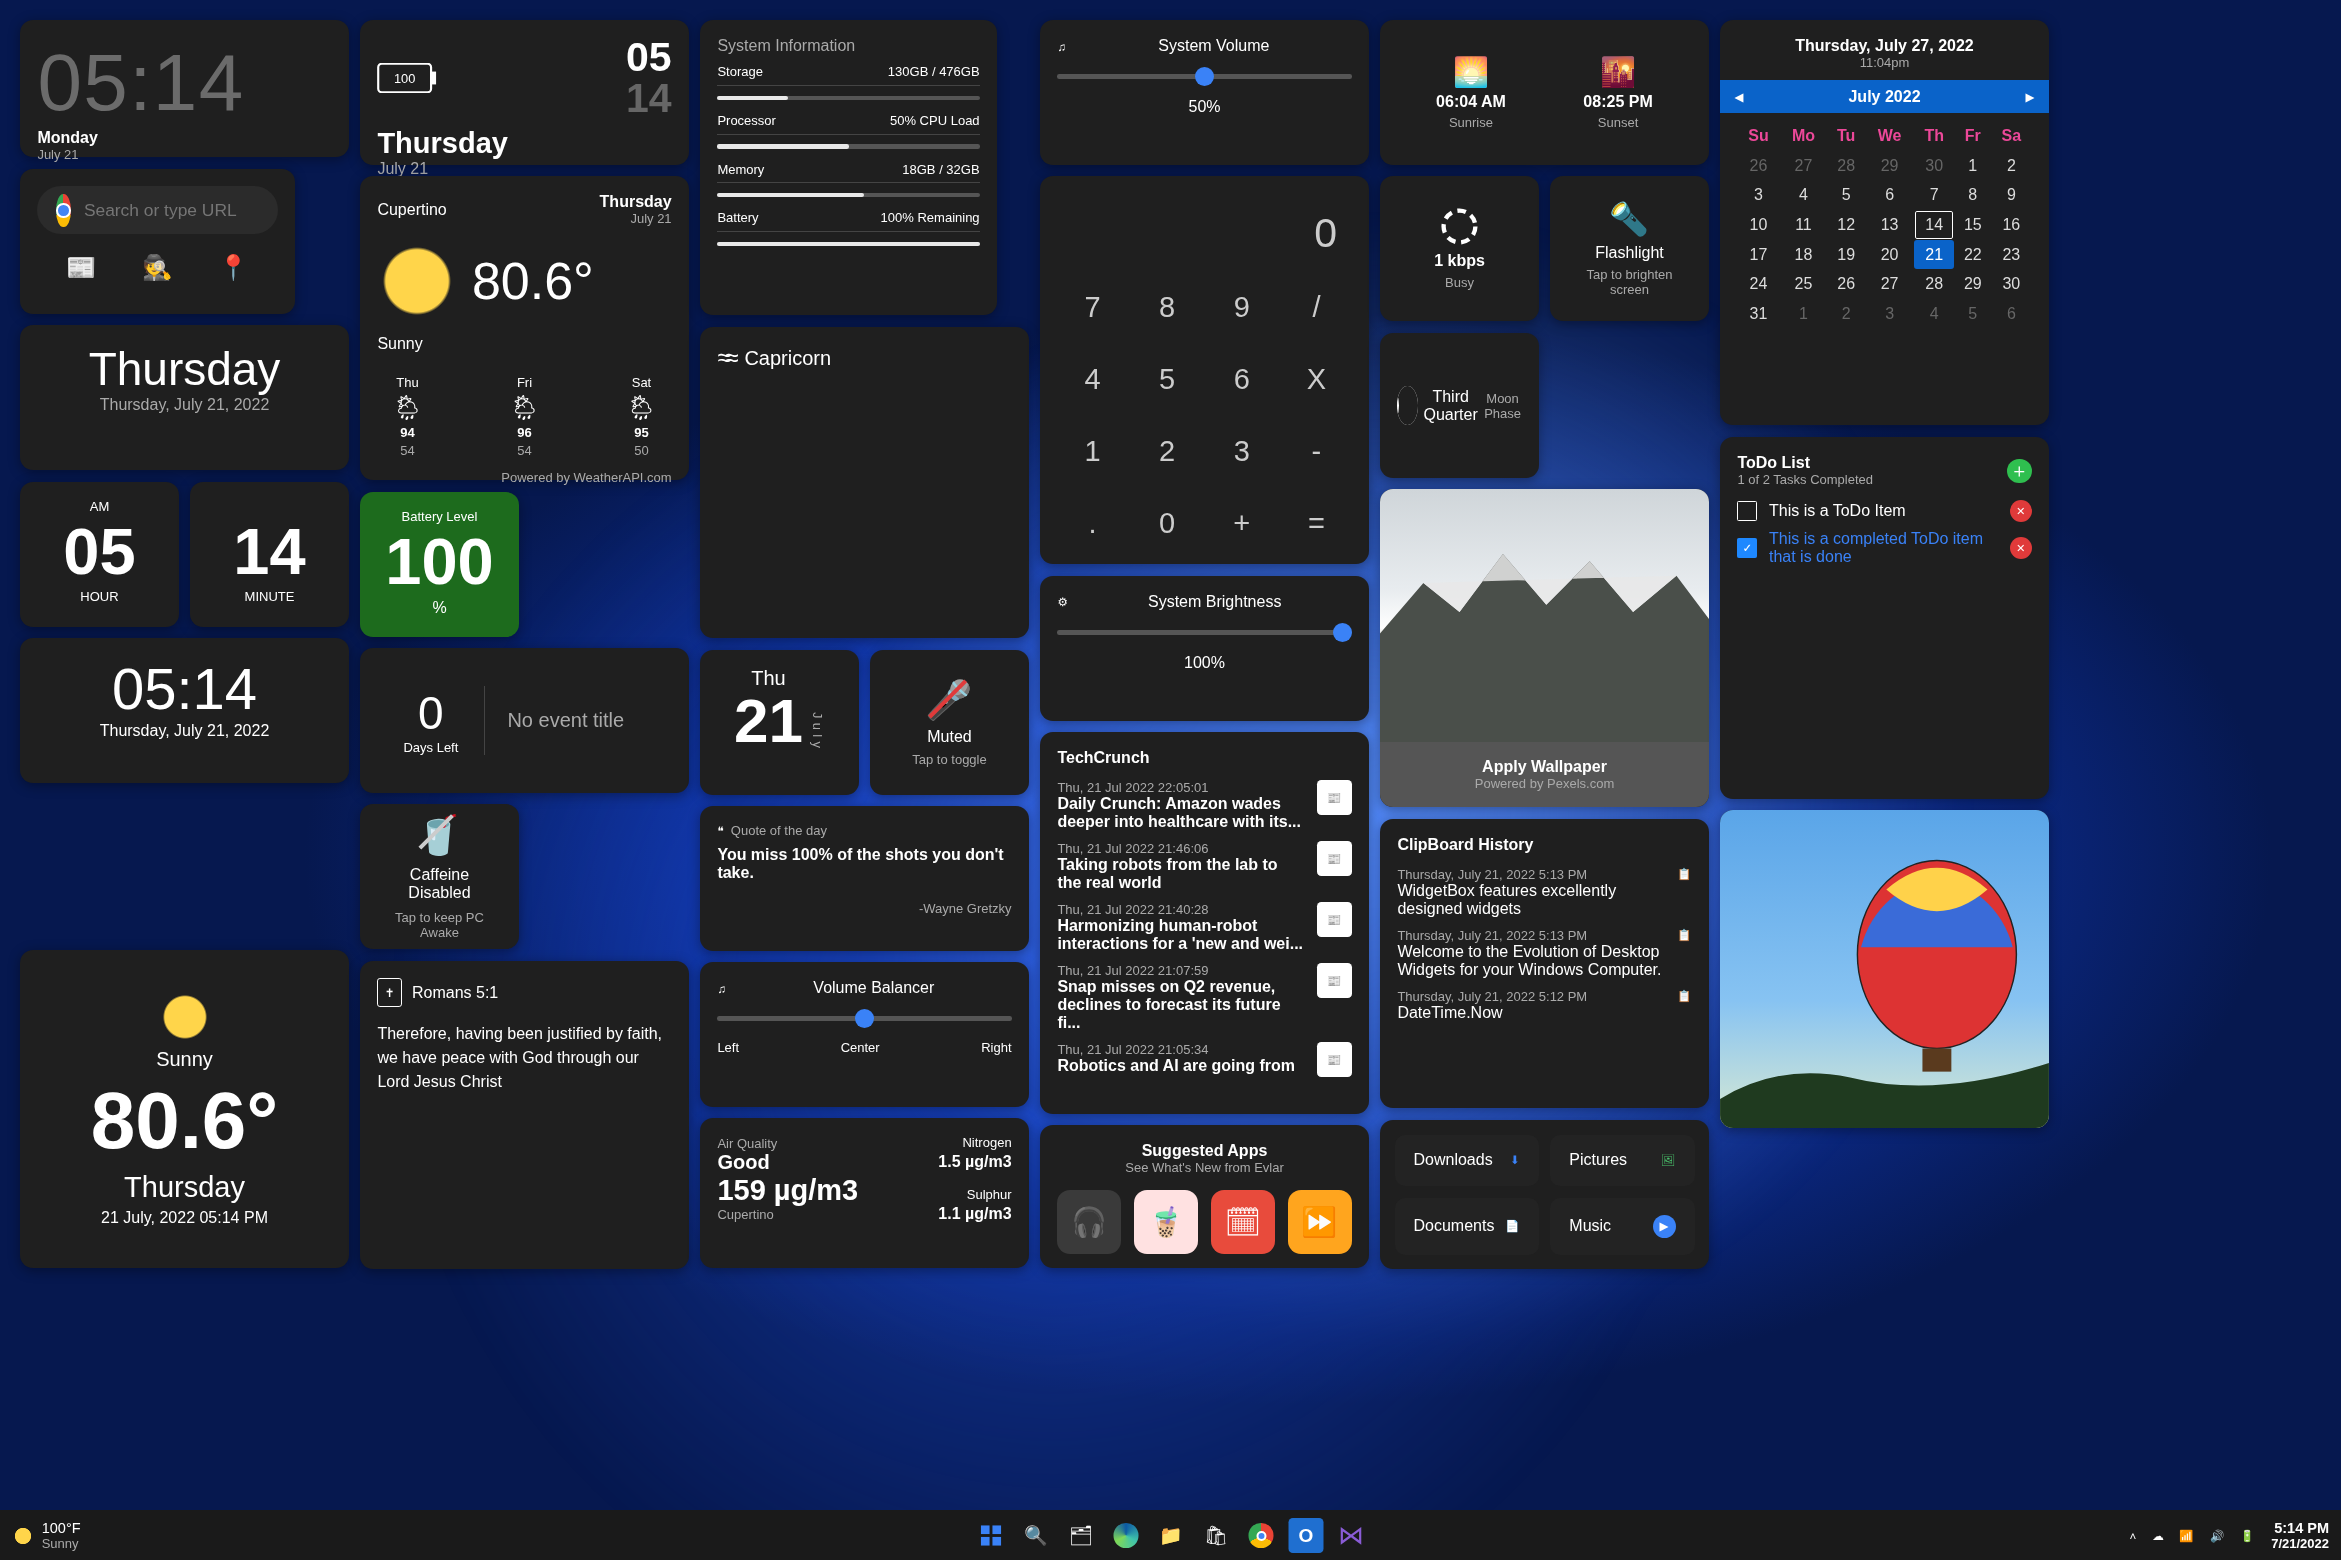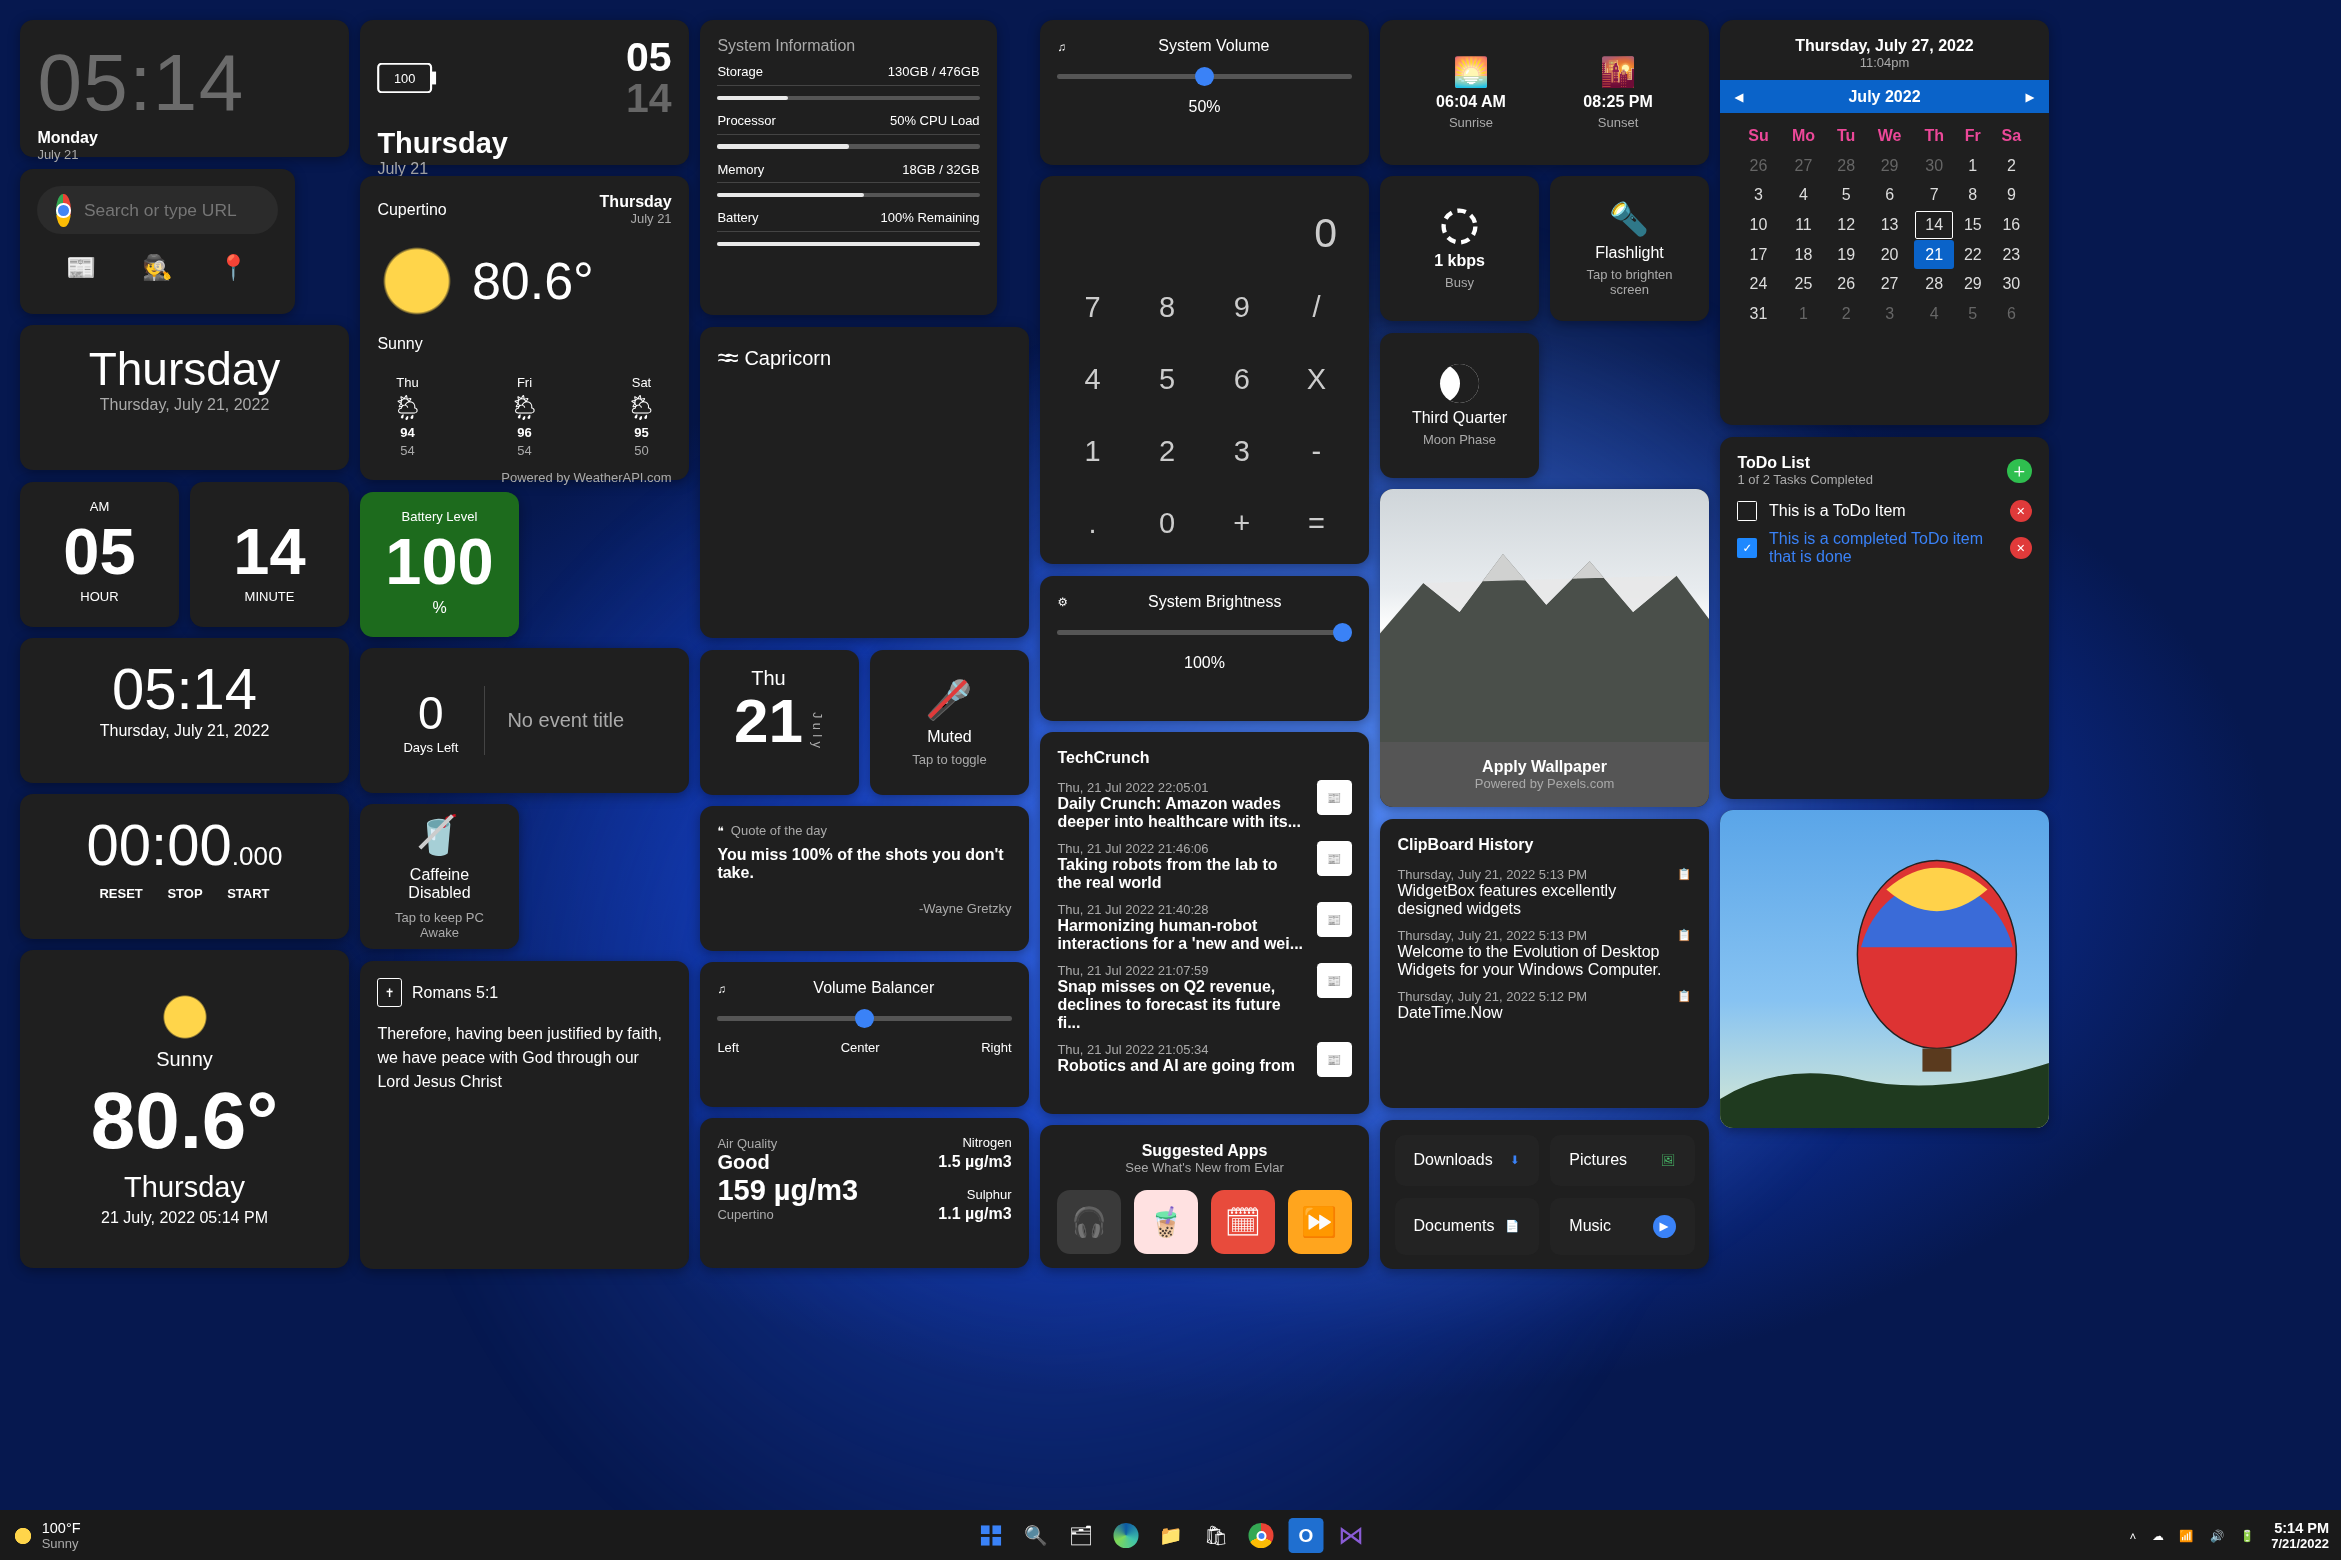--- a/index.html
+++ b/index.html
@@ -96,28 +96,20 @@
   <div class="tiny">&nbsp;</div>
   <div style="font-size:65px;font-weight:700;">14</div>
   <div class="tiny">MINUTE</div>
 </div>
 
 <div class="card" style="left:20px; top:638px; width:329px; height:145px; text-align:center;">
   <div style="font-size:58px;font-weight:300;">05:14</div>
   <div class="small">Thursday, July 21, 2022</div>
 </div>
 
-<div class="card" style="left:20px; top:794px; width:329px; height:145px; text-align:center;">
-  <div><span style="font-size:58px;font-weight:400;">00:00</span><span style="font-size:26px;">.000</span></div>
-  <div class="row center-h" style="gap:24.6px; margin-top:7.2px;">
-    <span class="tiny bold">RESET</span>
-    <span class="tiny bold">STOP</span>
-    <span class="tiny bold">START</span>
-  </div>
-</div>
 
 <div class="card" style="left:20px; top:950px; width:329px; height:318px; text-align:center; display:flex; flex-direction:column; align-items:center; justify-content:center; gap:4.3px;">
   <div class="weather-sun"></div>
   <div class="med">Sunny</div>
   <div style="font-size:80px;font-weight:600;">80.6°</div>
   <div class="big" style="font-weight:300;">Thursday</div>
   <div class="small">21 July, 2022 05:14 PM</div>
 </div>
 
 <div class="card" style="left:360px; top:20px; width:329px; height:145px;">
@@ -426,21 +418,21 @@
   <span class="small bold">1 kbps</span>
   <span class="tiny muted">Busy</span>
 </div>
 
 <div class="card" style="left:1550px; top:176px; width:159px; height:145px; text-align:center;display:flex;flex-direction:column;align-items:center;justify-content:center;gap:5.8px;">
   <span style="font-size:32px;">🔦</span>
   <span class="small">Flashlight</span>
   <span class="tiny muted">Tap to brighten screen</span>
 </div>
 
-<div class="card" style="left:1380px; top:333px; width:159px; height:145px; text-align:center;display:flex;flex-direction:column;align-items:center;justify-content:center;gap:5.8px;">
+<div class="card" style="left:1380px; top:333px; width:159px; height:145px; text-align:center;display:flex;flex-direction:row;align-items:center;justify-content:center;gap:5.8px;">
   <span style="width:39px;height:39px;border-radius:50%;background:#fff;box-shadow:inset -19px 0 0 #1f1f1f;"></span>
   <span class="small">Third Quarter</span>
   <span class="tiny muted">Moon Phase</span>
 </div>
 
 <div class="card" style="left:1380px; top:489px; width:329px; height:318px; padding:0; overflow:hidden;">
   <div style="height:253px; background:linear-gradient(#cfd5d9,#e8ecef 40%,#fff 55%,#b7beb8 60%,#6a6d68 100%); position:relative;">
     <svg width="100%" height="100%" viewBox="0 0 455 350" preserveAspectRatio="none" style="position:absolute;inset:0;">
       <polygon points="0,200 60,130 110,170 170,90 230,160 290,100 350,170 410,120 455,180 455,350 0,350" fill="#4a4f4a"></polygon>
       <polygon points="60,130 110,170 170,90 230,160 290,100 350,170 410,120" fill="#e8e8e8" opacity=".85"></polygon>

